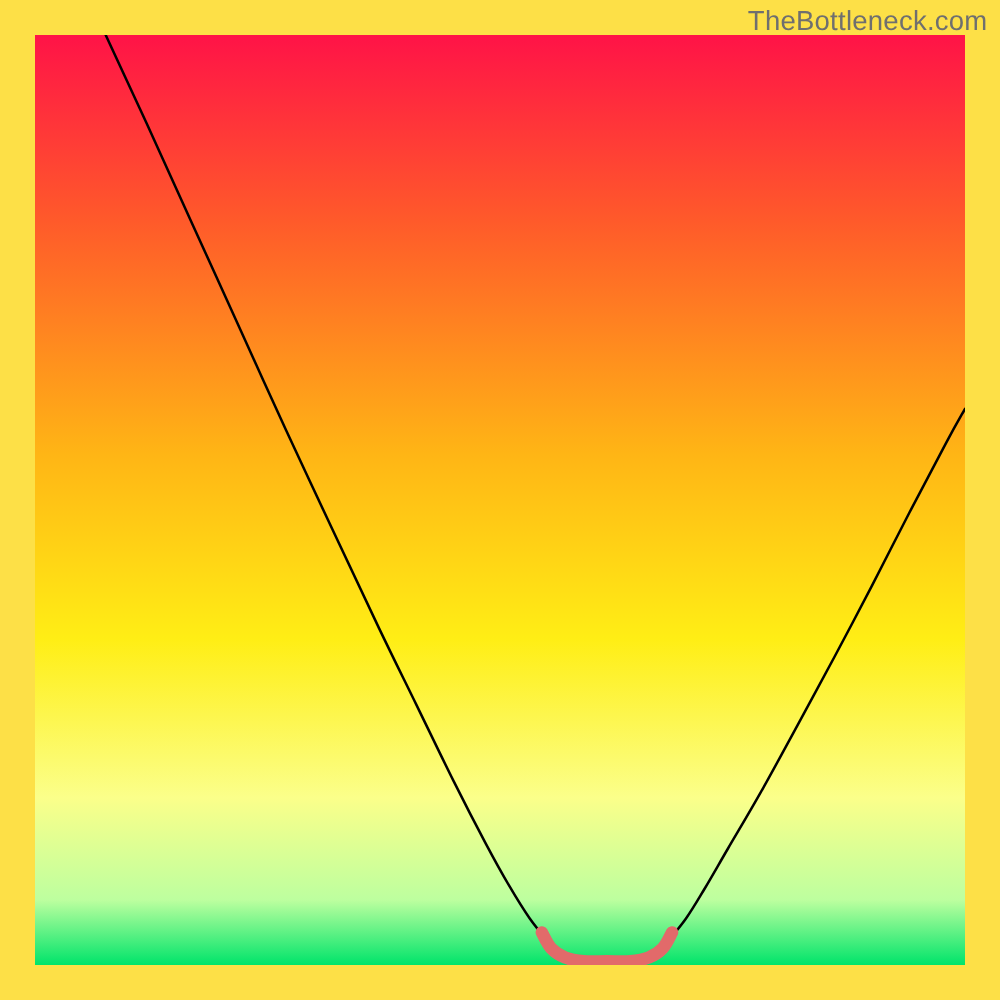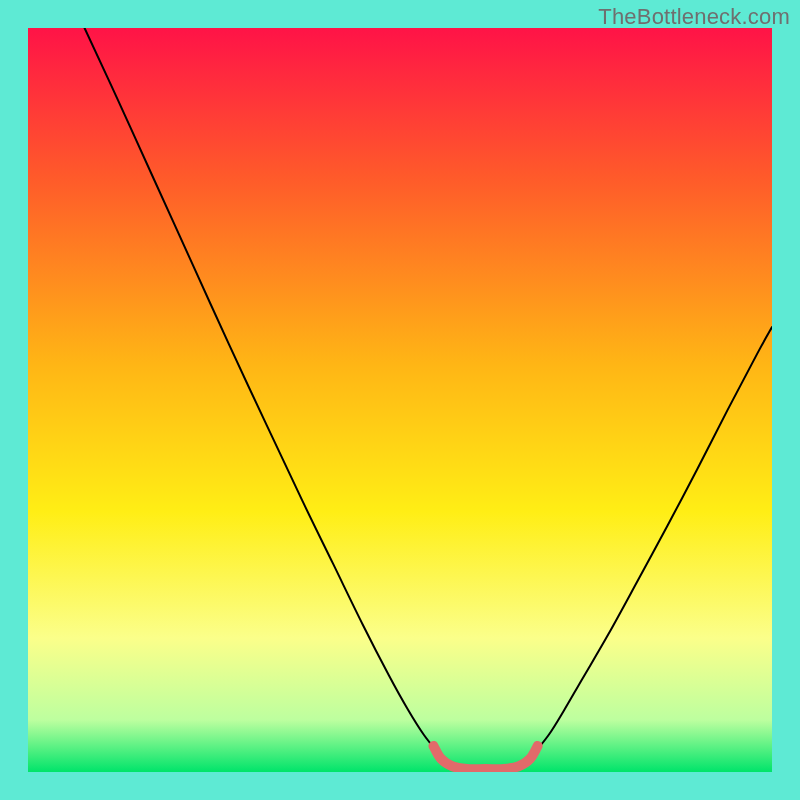--- a/index.html
+++ b/index.html
@@ -8,21 +8,21 @@
     width: 800px;
     height: 800px;
     background: #000;
     overflow: hidden;
     font-family: Arial, Helvetica, sans-serif;
   }
   .outer {
     position: relative;
     width: 800px;
     height: 800px;
-    background: #5eead4;
+    background: #fde047;
   }
   .watermark {
     position: absolute;
     top: 4px;
     right: 10px;
     color: #6f6f6f;
     font-size: 22px;
     font-weight: 500;
     letter-spacing: 0.2px;
     z-index: 20;

